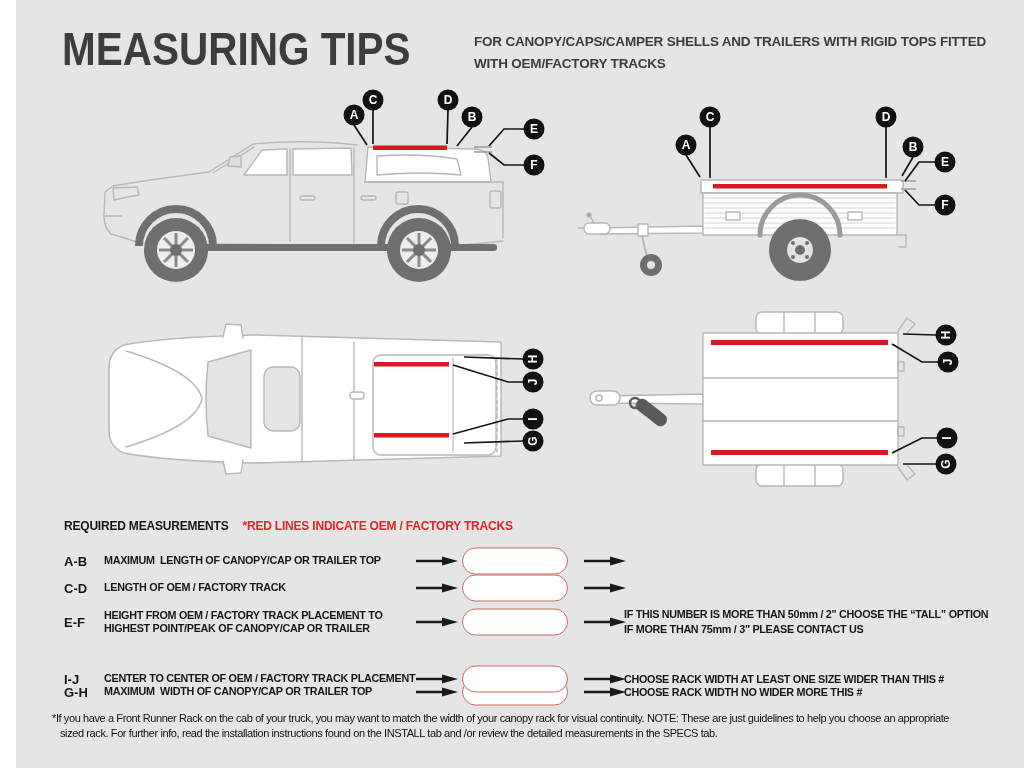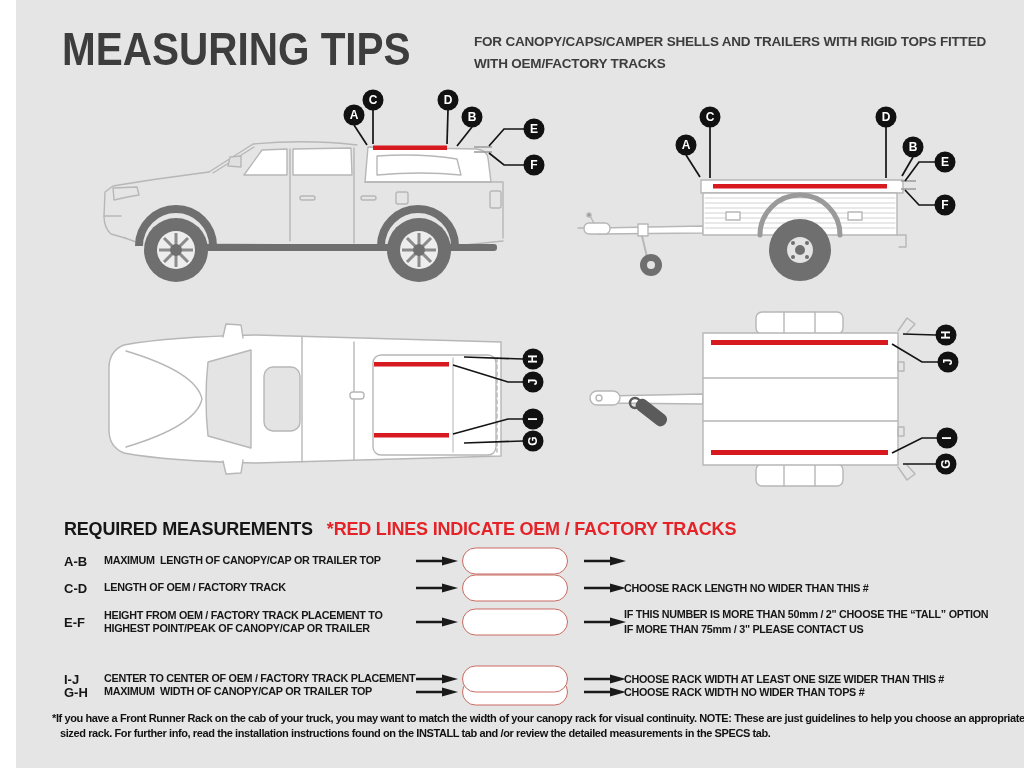--- a/index.html
+++ b/index.html
@@ -13,36 +13,36 @@
   #subtitle{left:458px;top:31px;font-size:13.5px;font-weight:700;color:#3d3d3d;line-height:1.6;
             letter-spacing:-.2px;white-space:pre;}
 
   
   svg text.lbl{font-family:"Liberation Sans",sans-serif;font-size:12px;font-weight:700;fill:#ffffff;text-anchor:middle;}
   .art{stroke:#b7b7b7;stroke-width:1.4;fill:none;stroke-linejoin:round;stroke-linecap:round;}
   .leader{stroke:#141414;stroke-width:1.7;fill:none;}
   .tick{stroke:#9a9a9a;stroke-width:1.5;fill:none;}
 
   
-  #sec-title{left:48px;top:519px;font-size:18px;font-weight:700;letter-spacing:-.2px;white-space:pre;}
+  #sec-title{left:48px;top:519px;font-size:12px;font-weight:700;letter-spacing:-.2px;white-space:pre;}
   #sec-note{color:#e42328;margin-left:14px;}
   .mrow{position:absolute;left:48px;right:0;height:26px;}
   .mrow.tall{height:36px;}
   .mcode{position:absolute;left:0;top:50%;transform:translateY(-50%);font-size:13px;font-weight:700;white-space:pre;}
   .mlabel{position:absolute;left:40px;top:50%;transform:translateY(-50%);font-size:10.8px;font-weight:700;
           letter-spacing:-.3px;line-height:1.25;white-space:pre;}
   .arrow-a{position:absolute;left:350px;top:50%;transform:translateY(-50%);}
   .pill{position:absolute;left:398px;top:50%;transform:translateY(-50%);width:104px;height:25px;
         border:1.5px solid #c96a60;border-radius:14px;background:#fff;}
   .arrow-b{position:absolute;left:518px;top:50%;transform:translateY(-50%);}
   .mresult{position:absolute;left:560px;top:50%;transform:translateY(-50%);font-size:10.8px;font-weight:700;
            letter-spacing:-.3px;line-height:1.35;white-space:pre;}
 
   
-  #footer{left:36px;top:711px;font-size:11px;font-weight:700;letter-spacing:-.4px;line-height:15px;color:#111;}
+  #footer{left:36px;top:711px;font-size:11px;font-weight:400;letter-spacing:-.4px;line-height:15px;color:#111;}
   #footer .l2{padding-left:8px;}
 </style>
 </head>
 <body>
 
 <div id="canvas">
 
   <div class="abs" id="title">MEASURING TIPS</div>
   <div class="abs" id="subtitle">FOR CANOPY/CAPS/CAMPER SHELLS AND TRAILERS WITH RIGID TOPS FITTED
 WITH OEM/FACTORY TRACKS</div>
@@ -262,21 +262,20 @@
     <div class="mlabel">LENGTH OF OEM / FACTORY TRACK</div>
     <svg class="arrow-a" width="44" height="12">
         <line x1="2" y1="6" x2="30" y2="6" stroke="#1a1a1a" stroke-width="2.5"></line>
         <polygon points="28,1.5 44,6 28,10.5" fill="#1a1a1a"></polygon>
       </svg>
     <div class="pill"></div>
     <svg class="arrow-b" width="44" height="12">
         <line x1="2" y1="6" x2="30" y2="6" stroke="#1a1a1a" stroke-width="2.5"></line>
         <polygon points="28,1.5 44,6 28,10.5" fill="#1a1a1a"></polygon>
       </svg>
-    <div class="mresult">CHOOSE RACK LENGTH NO WIDER THAN THIS #</div>
   </div>
 
   <div class="mrow tall" style="top:604px">
     <div class="mcode">E-F</div>
     <div class="mlabel">HEIGHT FROM OEM / FACTORY TRACK PLACEMENT TO
 HIGHEST POINT/PEAK OF CANOPY/CAP OR TRAILER</div>
     <svg class="arrow-a" width="44" height="12">
         <line x1="2" y1="6" x2="30" y2="6" stroke="#1a1a1a" stroke-width="2.5"></line>
         <polygon points="28,1.5 44,6 28,10.5" fill="#1a1a1a"></polygon>
       </svg>
@@ -294,21 +293,21 @@
     <div class="mlabel">MAXIMUM  WIDTH OF CANOPY/CAP OR TRAILER TOP</div>
     <svg class="arrow-a" width="44" height="12">
         <line x1="2" y1="6" x2="30" y2="6" stroke="#1a1a1a" stroke-width="2.5"></line>
         <polygon points="28,1.5 44,6 28,10.5" fill="#1a1a1a"></polygon>
       </svg>
     <div class="pill"></div>
     <svg class="arrow-b" width="44" height="12">
         <line x1="2" y1="6" x2="30" y2="6" stroke="#1a1a1a" stroke-width="2.5"></line>
         <polygon points="28,1.5 44,6 28,10.5" fill="#1a1a1a"></polygon>
       </svg>
-    <div class="mresult">CHOOSE RACK WIDTH NO WIDER THAN TOPS #</div>
+    <div class="mresult">CHOOSE RACK WIDTH NO WIDER MORE THIS #</div>
   </div>
 
   <div class="mrow" style="top:666px">
     <div class="mcode">I-J</div>
     <div class="mlabel">CENTER TO CENTER OF OEM / FACTORY TRACK PLACEMENT</div>
     <svg class="arrow-a" width="44" height="12">
         <line x1="2" y1="6" x2="30" y2="6" stroke="#1a1a1a" stroke-width="2.5"></line>
         <polygon points="28,1.5 44,6 28,10.5" fill="#1a1a1a"></polygon>
       </svg>
     <div class="pill"></div>

